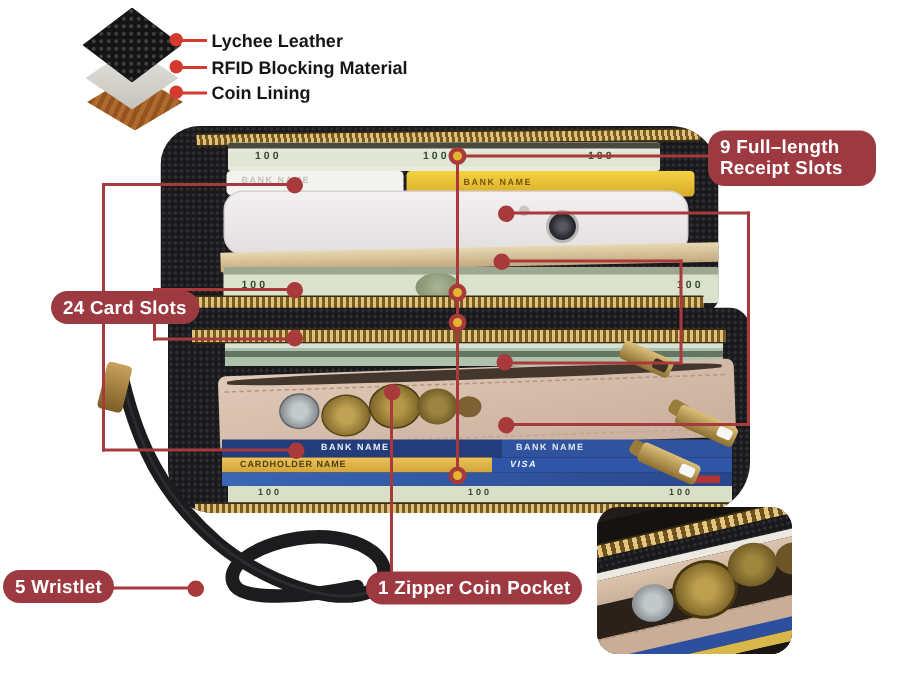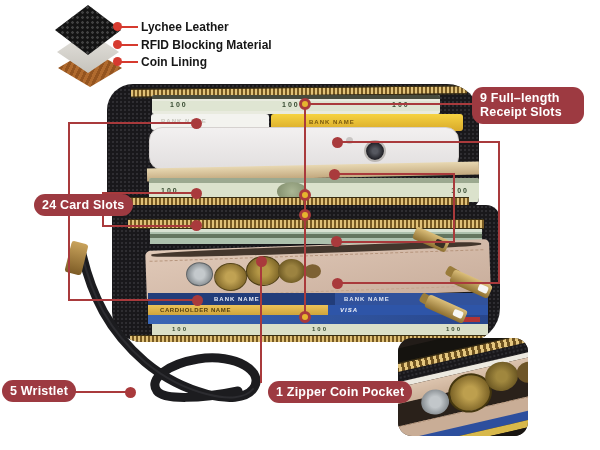--- a/index.html
+++ b/index.html
@@ -223,15 +223,15 @@
   <span class="dot" style="left:332px;top:278px;"></span>
 
   <div class="cline" style="left:74px;top:391px;width:52px;height:2px;"></div>
   <span class="dot" style="left:125px;top:387px;"></span>
   <div class="cline" style="left:260px;top:263px;width:2px;height:120px;"></div>
   <span class="dot" style="left:256px;top:256px;"></span>
 
   <div class="badge wrap" style="left:472px;top:87px;width:96px;">9 Full–length Receipt Slots</div>
   <div class="badge" style="left:2px;top:194px;margin-left:32px;">24 Card Slots</div>
   <div class="badge" style="left:2px;top:380px;">5 Wristlet</div>
-  <div class="badge" style="left:244px;top:381px;margin-left:24px;">1 Zipper Coin Pocket</div>
+  <div class="badge" style="left:244px;top:381px;">1 Zipper Coin Pocket</div>
 
 </div>
 
 </body></html>

